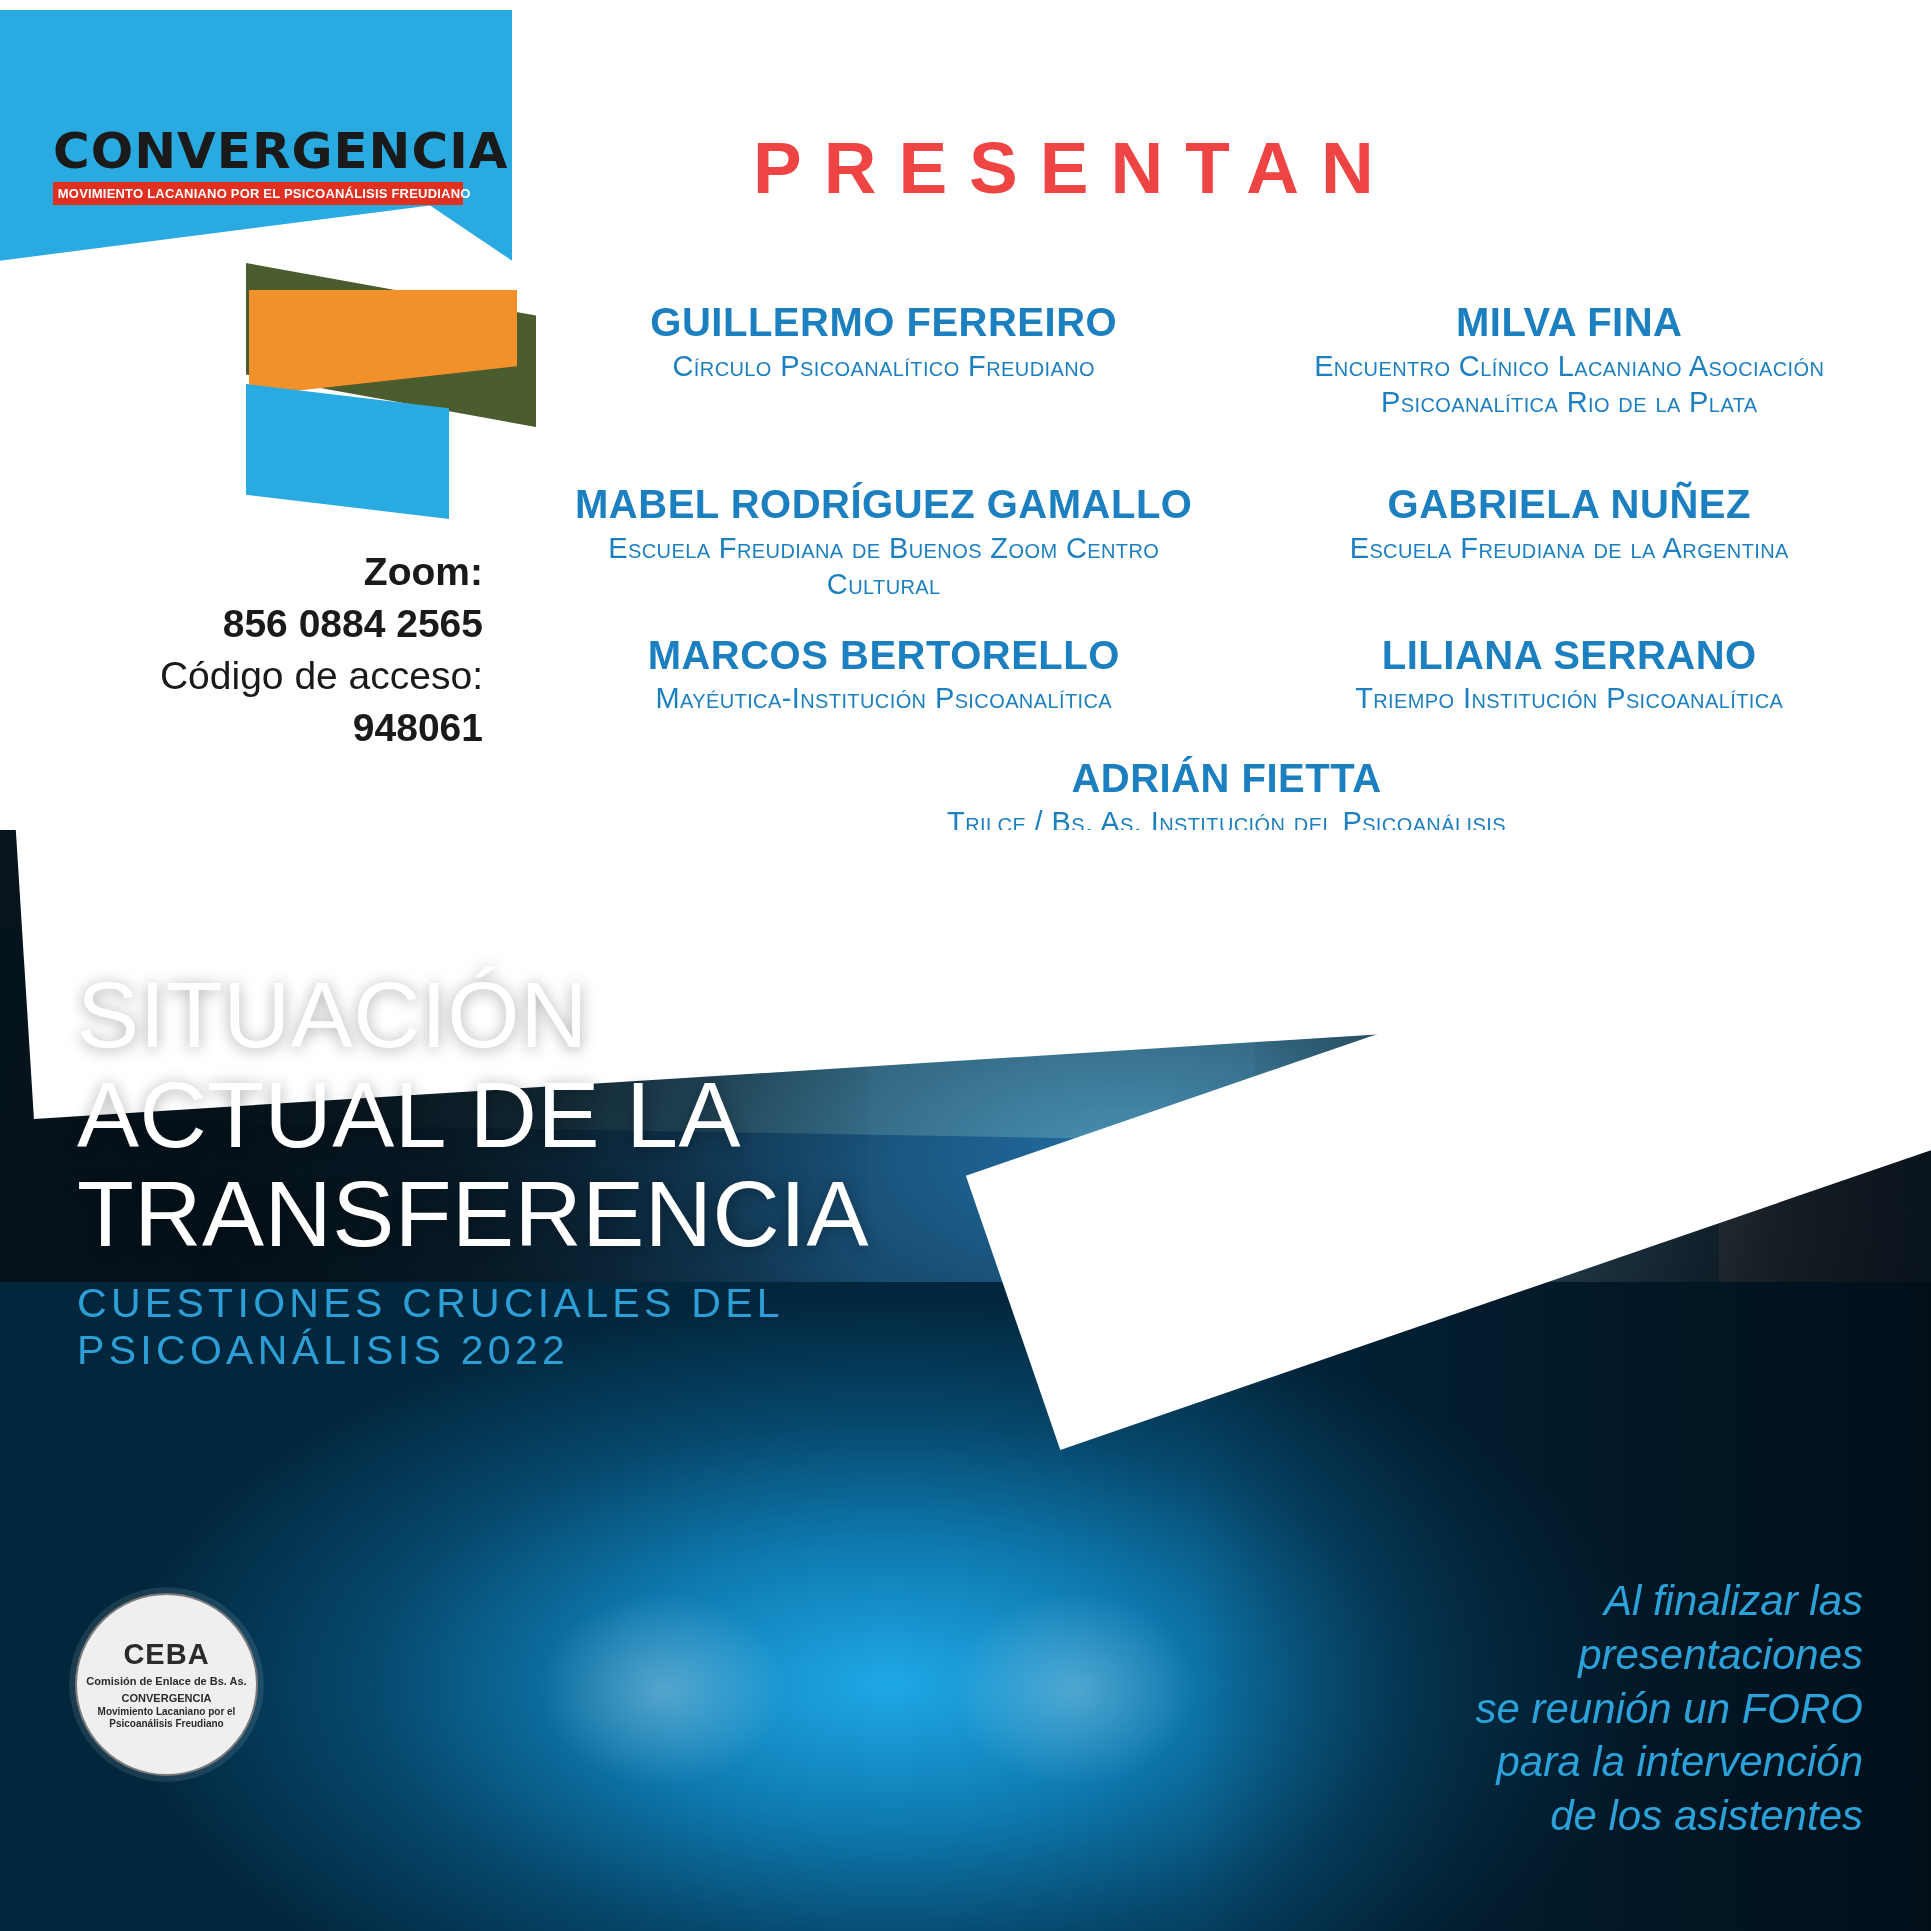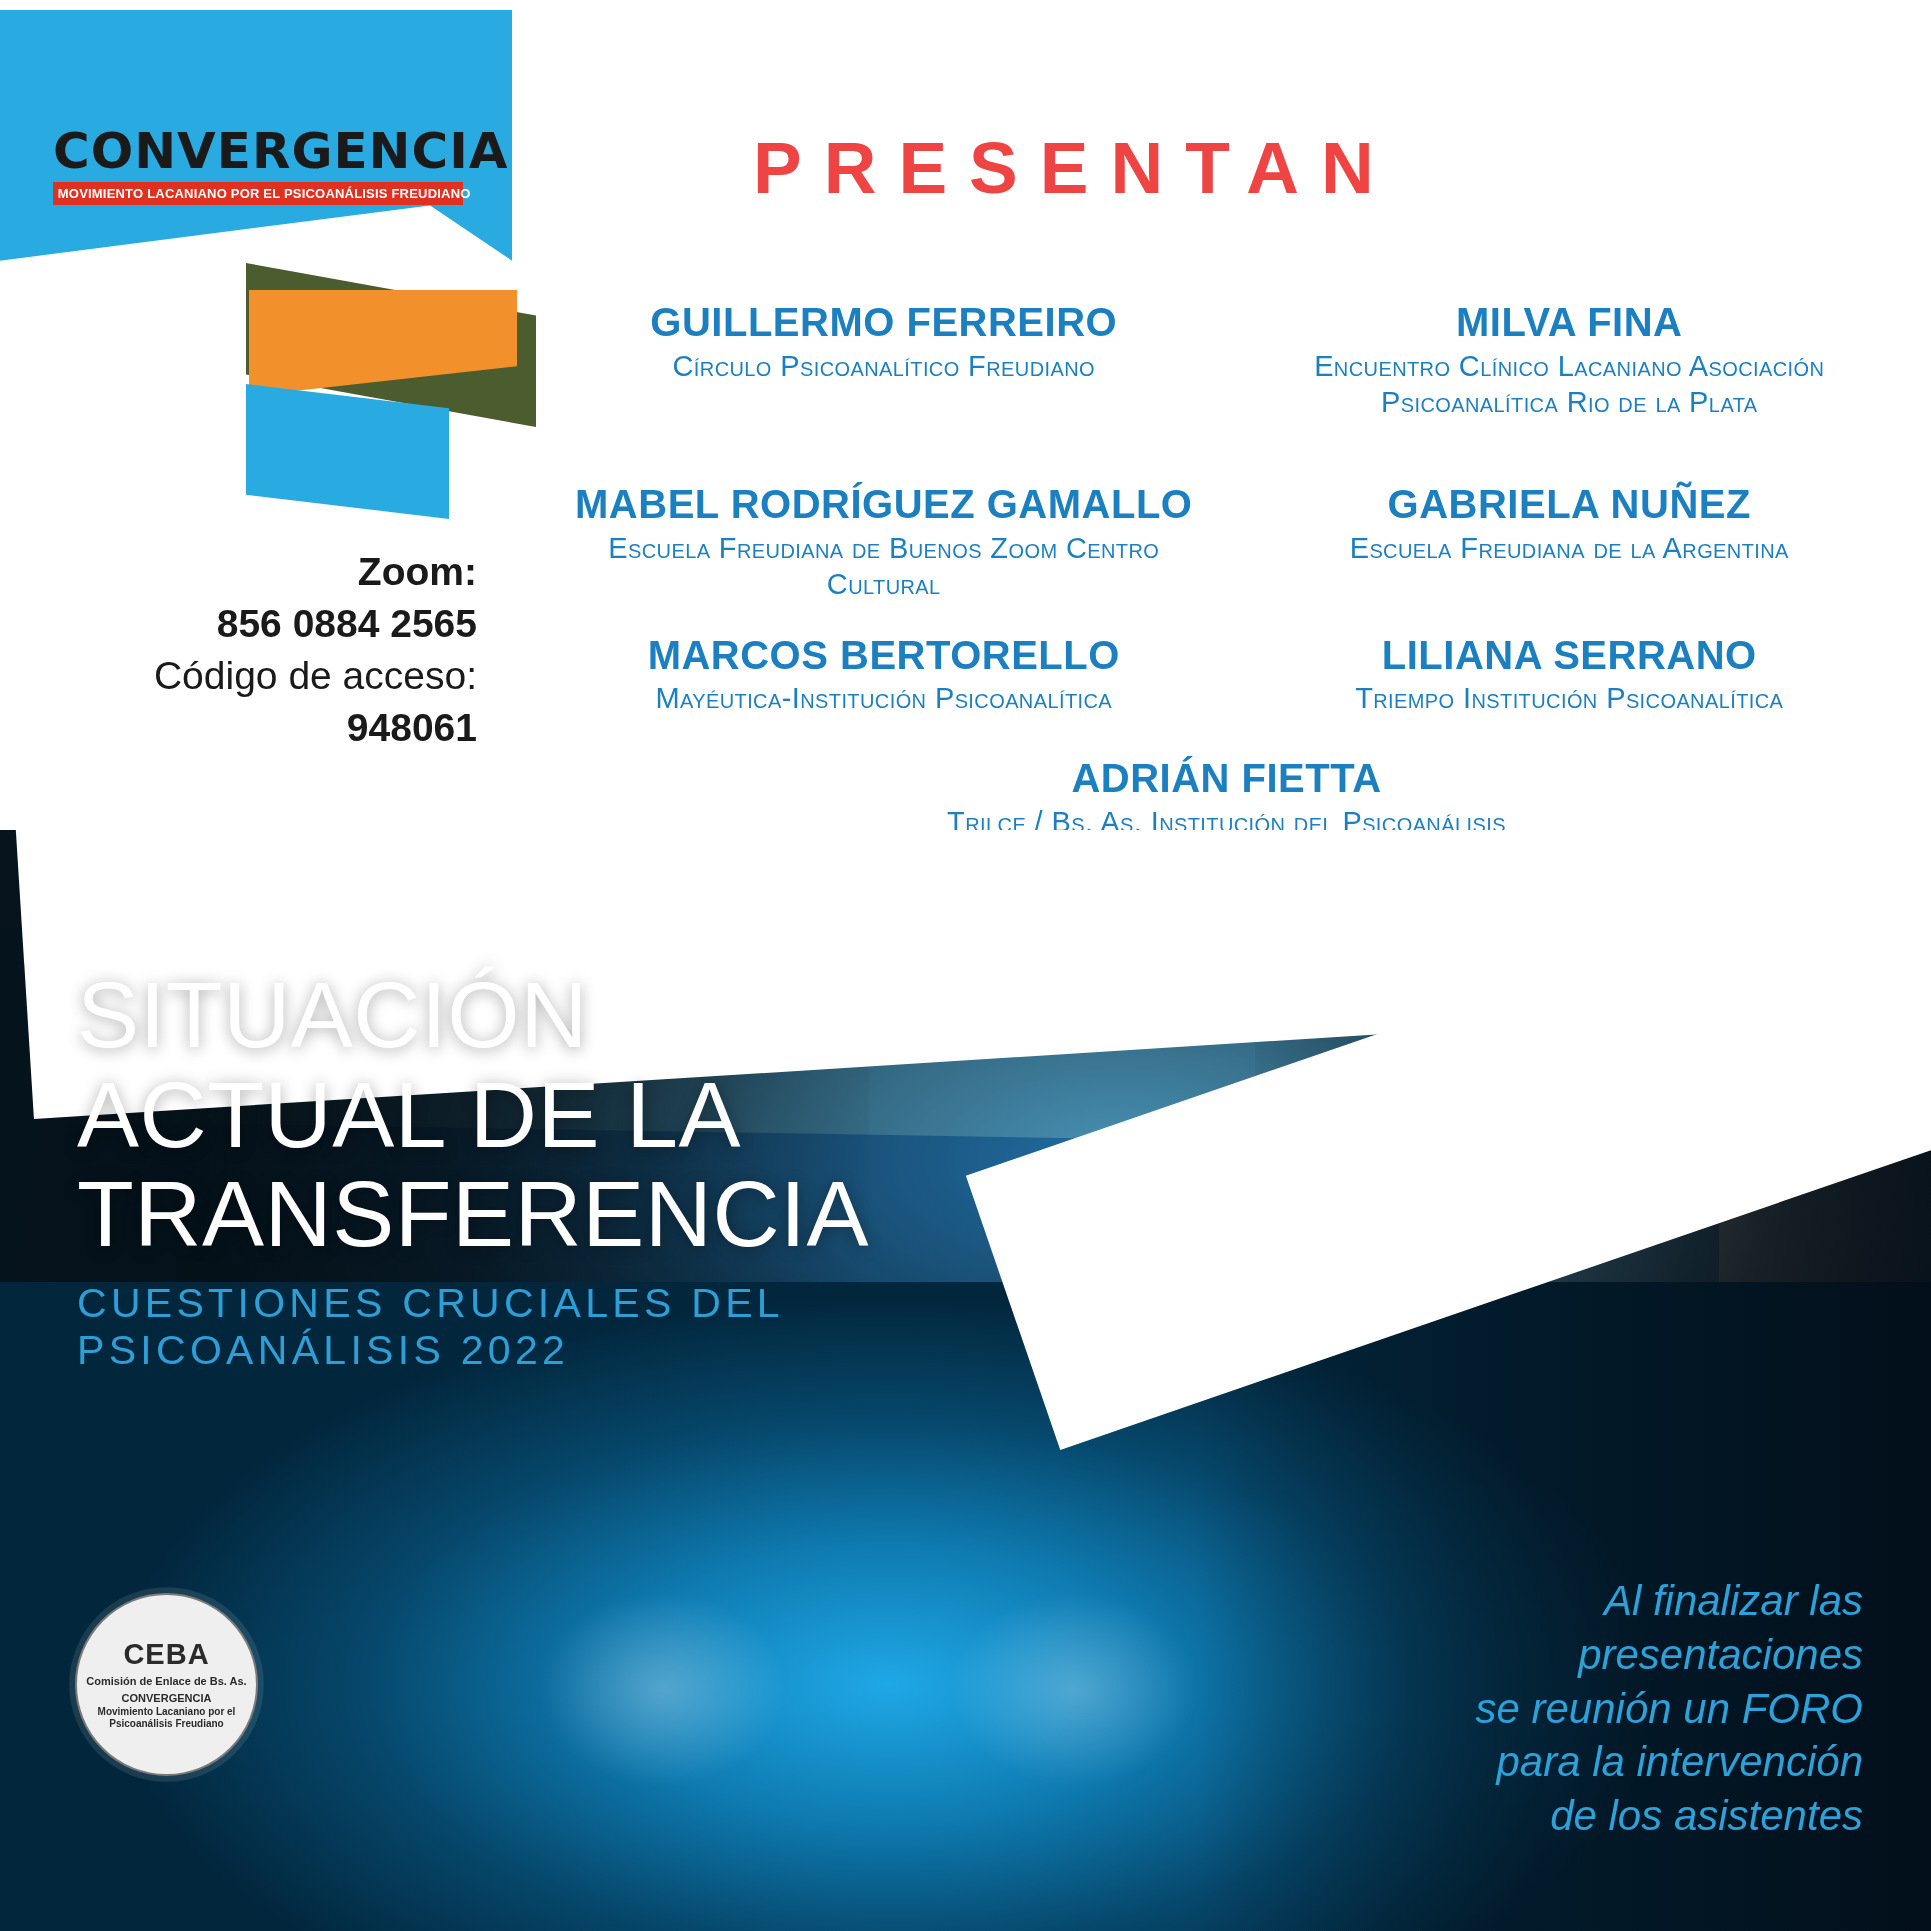--- a/index.html
+++ b/index.html
@@ -67,21 +67,21 @@
     letter-spacing: 0.2px;
     padding: 3.9px 4.8px 3.9px 4.8px;
     width: 410px;
     white-space: nowrap;
     font-family: "Liberation Sans", sans-serif;
   }
 
   
   .zoom-block {
     position: absolute;
-    left: 52px; top: 546px;
+    left: 58px; top: 546px;
     width: 425px;
     text-align: right;
     color: #1a1a1a;
     font-size: 39px;
     line-height: 1.33;
     font-family: "Liberation Sans", sans-serif;
   }
   .zoom-block .b { font-weight: 700; }
 
   

